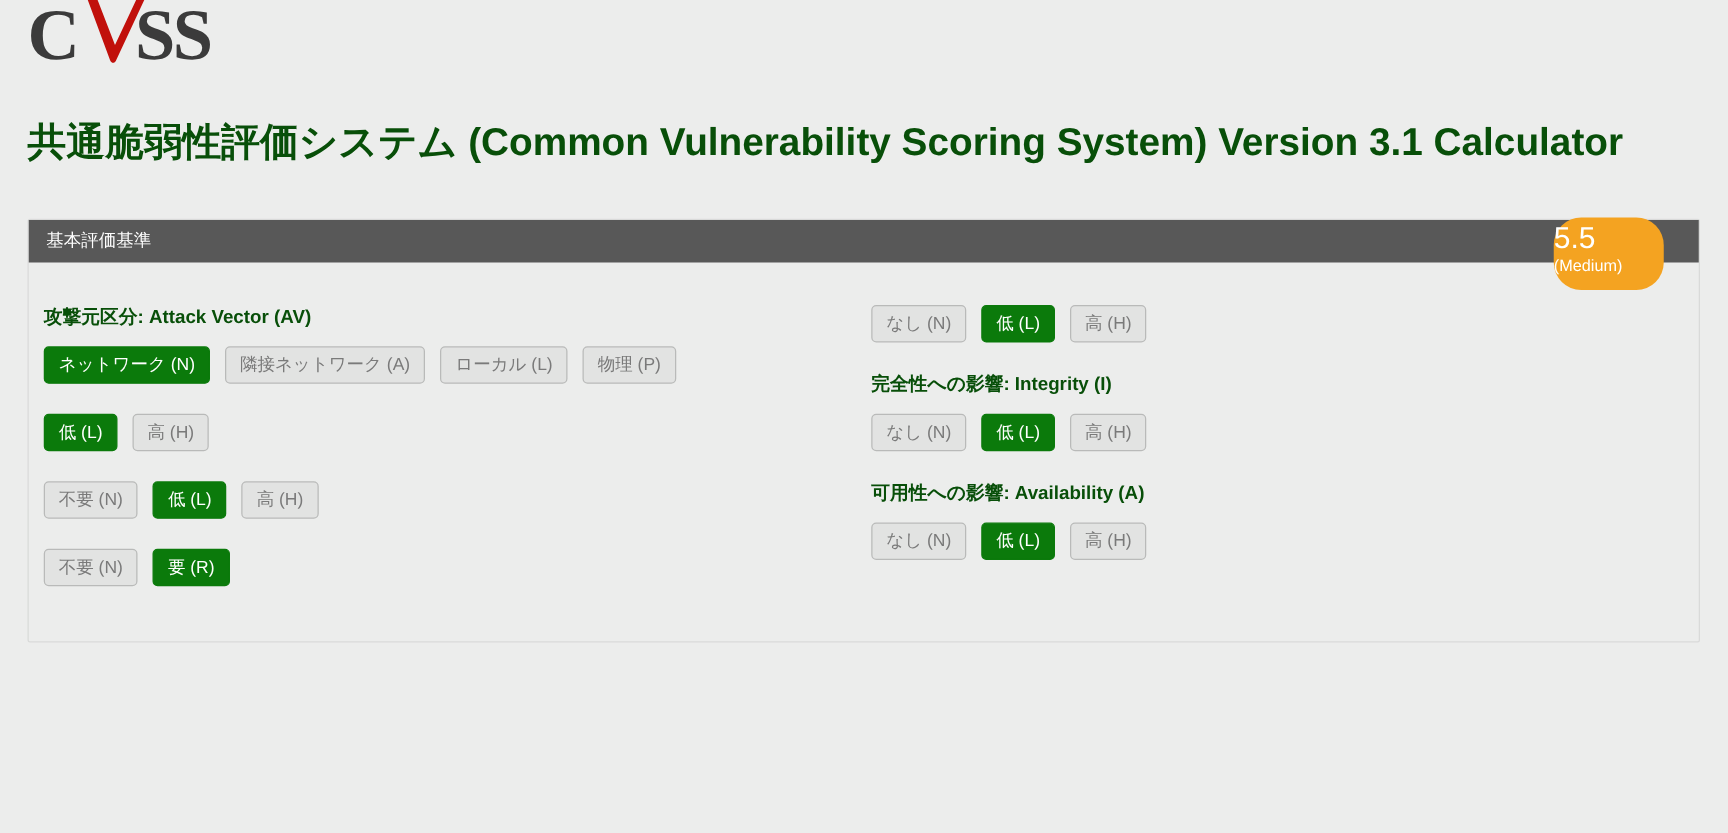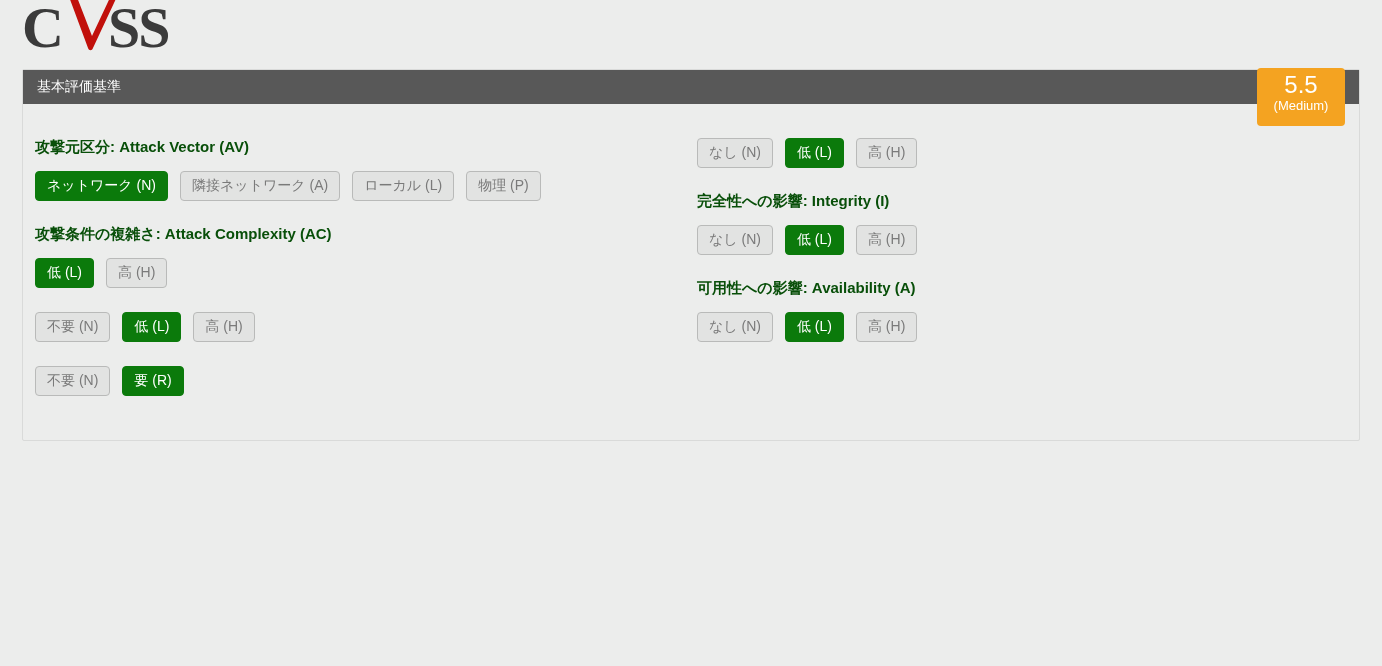--- a/index.html
+++ b/index.html
@@ -6,21 +6,21 @@
   .page{min-width:1382px;}
   .logo-wrap{padding:0 22px;}
   .logo{position:relative;width:150px;height:58px;}
   .logo-c1,.logo-s1,.logo-s2{font-family:Georgia,"Times New Roman",serif;font-weight:700;position:absolute;}
   .logo-c1{font-size:58px;color:#3b3b3b;left:0;top:-6px;letter-spacing:-2px;}
   .logo-v{position:absolute;left:42px;top:-18px;}
   .logo-s1{font-size:58px;color:#3b3b3b;left:86px;top:-6px;letter-spacing:-2px;}
   h1.page-title{margin:34px 22px 40px 22px;font-family:Verdana,sans-serif;font-size:31px;font-weight:700;color:#084f09;line-height:1.4;}
   .panel{margin:11px 22px;border:1px solid #d9dad9;border-radius:2px;background:#ecedec;}
   .panel-hdr{position:relative;background:#585858;color:#fff;font-size:14px;padding:8px 14px;font-weight:400;}
-  .score-badge{position:absolute;right:14px;top:-2px;width:88px;height:54px;border-radius:4px;text-align:center;padding-top:4px;}
+  .score-badge{position:absolute;right:28px;top:-2px;width:88px;height:54px;border-radius:22px;padding-top:4px;}
   .score-badge.medium{background:#f4a321;color:#fff;}
   .score-val{font-size:24px;font-weight:400;line-height:1.1;}
   .score-sev{font-size:13px;}
   .metrics{display:flex;padding:34px 6px 20px 6px;}
   .col{flex:1;padding:0 6px;}
   .metric{margin-bottom:24px;}
   .metric-title{font-size:15px;font-weight:700;color:#084f09;margin-bottom:14px;}
   .btn-row{display:flex;flex-wrap:wrap;gap:12px;}
   .opt{display:inline-block;padding:5px 11px;border-radius:4px;border:1px solid #b9bab9;background:#e2e3e2;color:#7a7a7a;font-size:14px;cursor:pointer;user-select:none;text-align:right;}
   .opt.sel{background:#0b7a0b;border-color:#0b7a0b;color:#fff;}
@@ -32,20 +32,21 @@
   <div class="logo-wrap">
     <div class="logo">
       <span class="logo-c1">C</span>
       <svg class="logo-v" width="60" height="74" viewBox="0 0 60 74">
         <path d="M8 6 C6 4 4 4 3 6 C2 8 3 10 4 12 L24 66 C25 69 28 69 29 66 L57 6 C58 4 57 2 55 2 C53 2 52 3 51 5 L28 54 L11 10 C10 7 9 6 8 6 Z" fill="#c1100b"></path>
       </svg>
       <span class="logo-s1">SS</span>
     </div>
   </div>
 
+  <h1 class="page-title">共通脆弱性評価システム (Common Vulnerability Scoring System) Version 3.1 Calculator</h1>
 
   <div class="panel">
     <div class="panel-hdr">
       <span>基本評価基準</span>
       <div class="score-badge medium">
         <div class="score-val">5.5</div>
         <div class="score-sev">(Medium)</div>
       </div>
     </div>
     <div class="metrics">
@@ -53,21 +54,20 @@
           <div class="metric">
             <div class="metric-title">攻撃元区分: Attack Vector (AV)</div>
             <div class="btn-row">
               <span class="opt sel">ネットワーク (N)</span>
               <span class="opt">隣接ネットワーク (A)</span>
               <span class="opt">ローカル (L)</span>
               <span class="opt">物理 (P)</span>
             </div>
           </div>
           <div class="metric">
-            <div class="metric-title">攻撃条件の複雑さ: Attack Complexity (AC)</div>
             <div class="btn-row">
               <span class="opt sel">低 (L)</span>
               <span class="opt">高 (H)</span>
             </div>
           </div>
           <div class="metric">
             <div class="btn-row">
               <span class="opt">不要 (N)</span>
               <span class="opt sel">低 (L)</span>
               <span class="opt">高 (H)</span>

